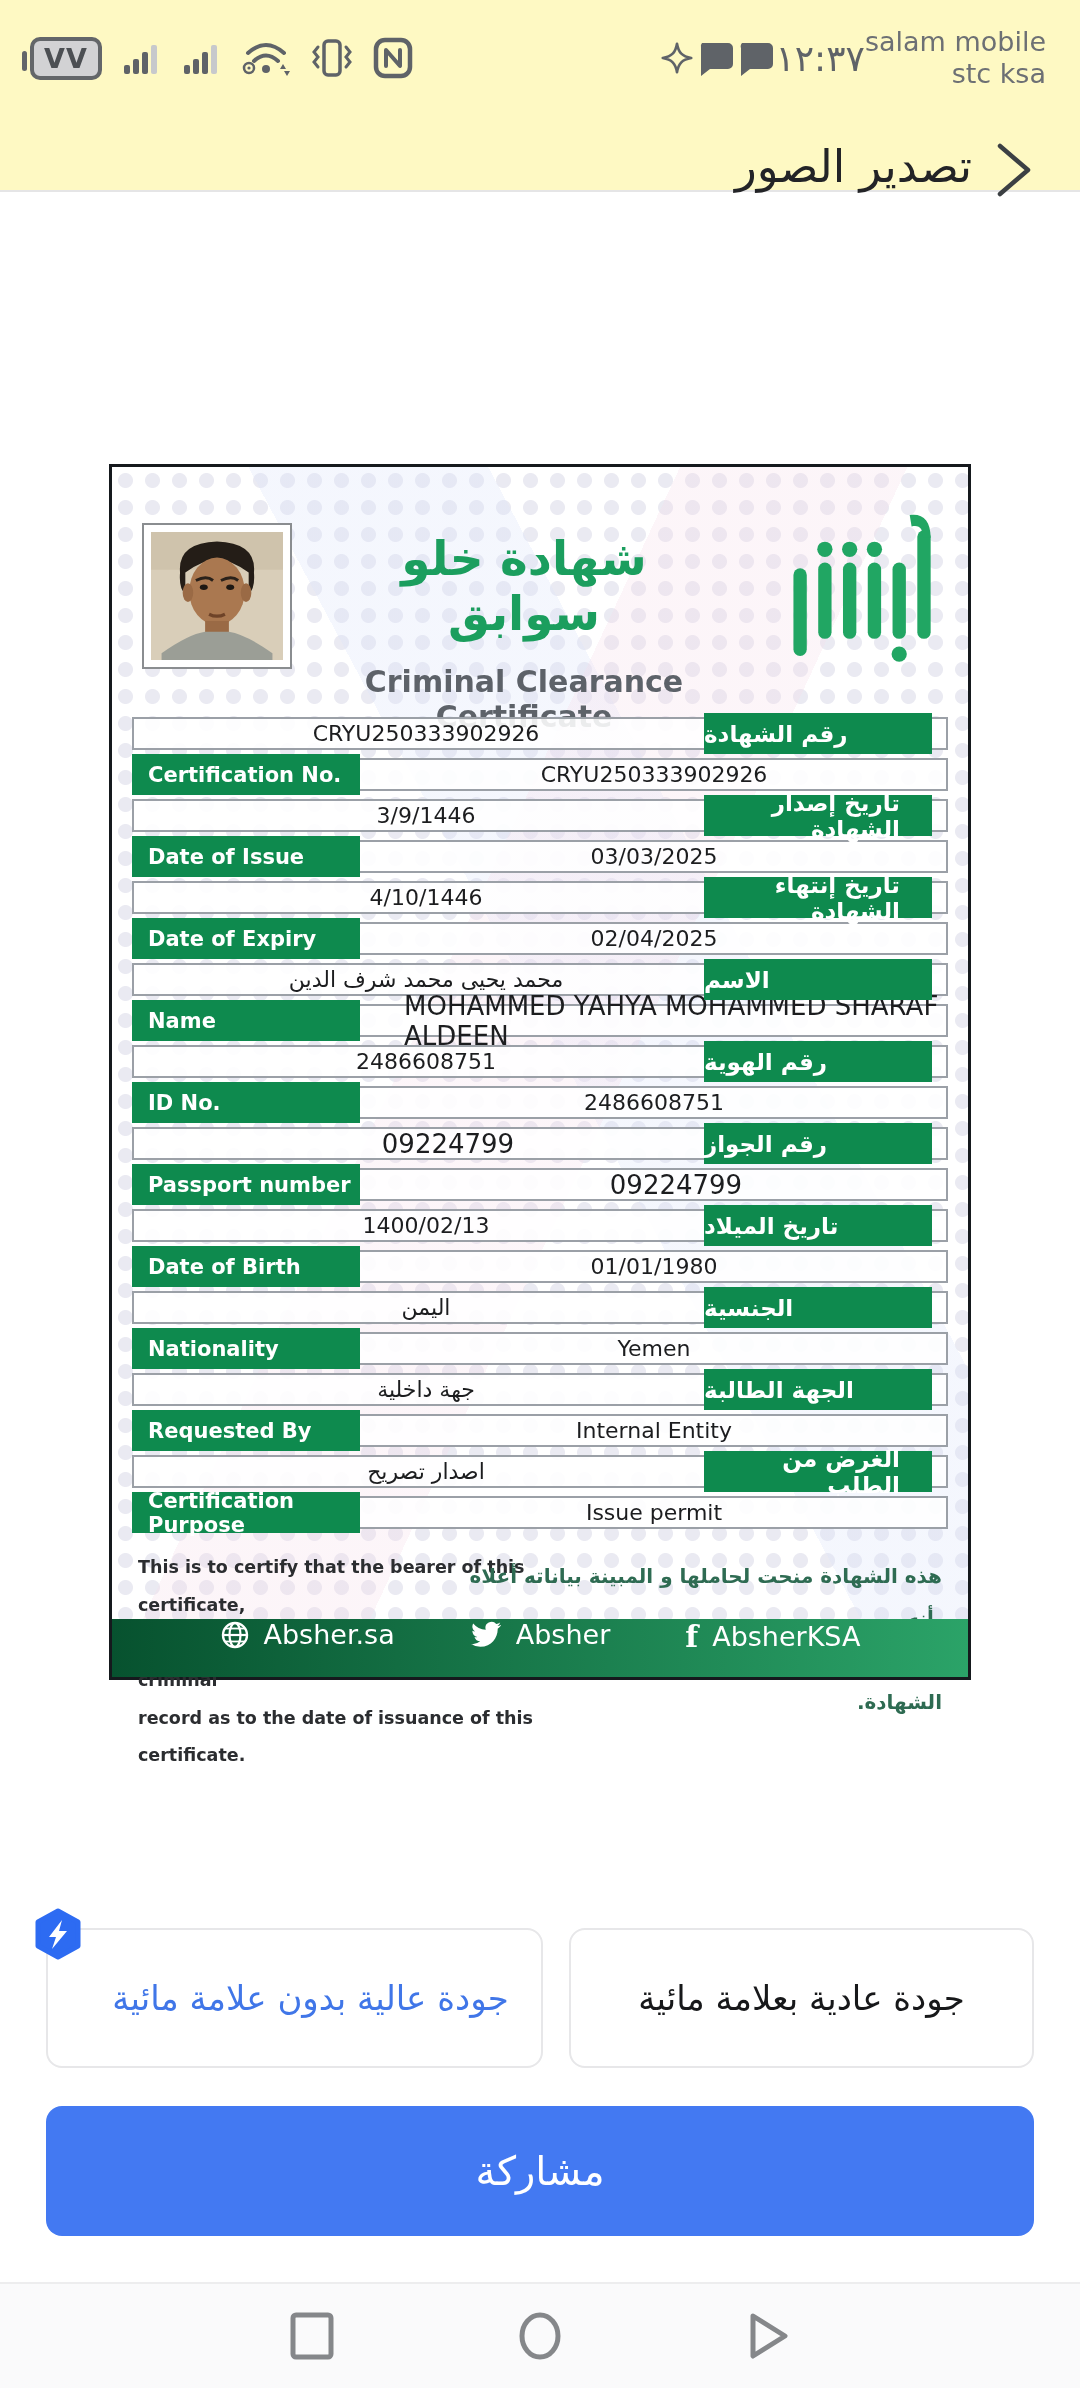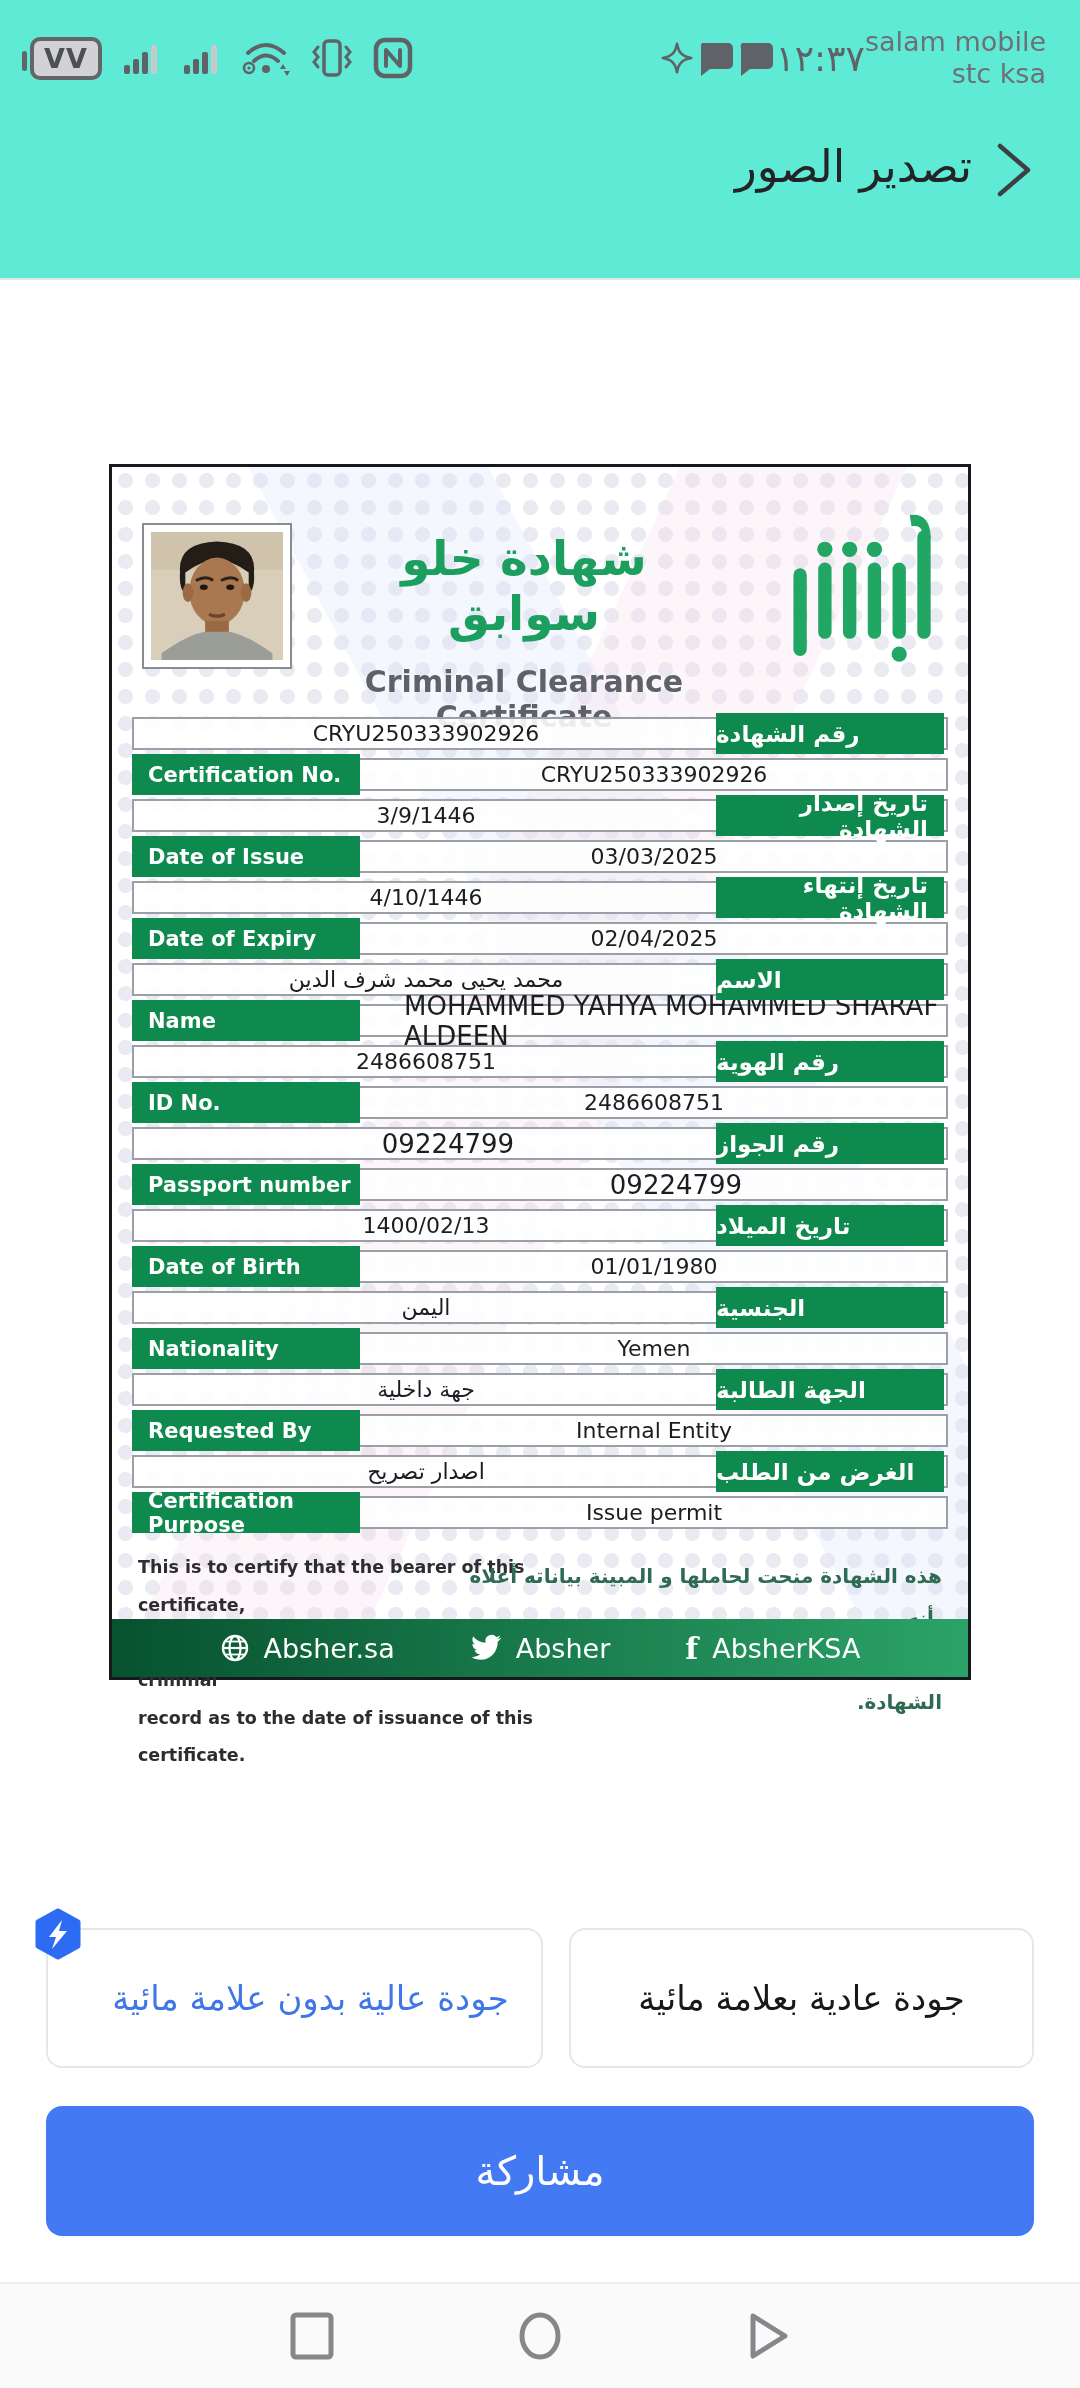--- a/index.html
+++ b/index.html
@@ -1,19 +1,19 @@
 <!DOCTYPE html>
 <html lang="ar"><head>
 <meta charset="utf-8">
 <style>
   html,body{margin:0;padding:0;background:#e9e9e9;}
   .page{position:relative;width:1080px;height:2388px;margin:0 auto;background:#fff;overflow:hidden;
         font-family:"DejaVu Sans","Liberation Sans",sans-serif;}
   
-  .topbar{position:absolute;top:0;left:0;right:0;height:280px;background:#5eead4;border-bottom:2px solid #e5e5e6;box-sizing:border-box;}
+  .topbar{position:absolute;top:0;left:0;right:0;height:192px;background:#fef9c3;border-bottom:2px solid #e5e5e6;box-sizing:border-box;}
   .status-row{position:absolute;top:22px;left:30px;right:34px;height:72px;display:flex;align-items:center;color:#5f6368;}
   .sicons{display:flex;align-items:center;gap:18px;}
   .vowifi{position:relative;border:4px solid #636669;border-radius:10px;background:#d2d2d4;color:#4c4f53;
           font-weight:bold;font-size:27px;padding:2px 10px;letter-spacing:1px;}
   .vowifi::before{content:"";position:absolute;left:-12px;top:10px;width:5px;height:20px;background:#636669;border-radius:3px;}
   .status-right{margin-left:auto;display:flex;align-items:center;}
   .time{font-size:36px;color:#5f6368;direction:ltr;}
   .carrier{text-align:right;color:#6d7074;font-size:27px;line-height:1.2;}
   
   .header-row{position:absolute;top:118px;left:8px;right:0;height:112px;}
@@ -35,35 +35,35 @@
   .cert-title-ar{font-size:47px;font-weight:bold;color:#1b9e5e;}
   .cert-title-en{font-size:30px;font-weight:bold;color:#5d6269;margin-top:23px;}
   .absher-logo{position:absolute;right:24px;top:42px;width:162px;height:172px;}
   
   .rows{position:absolute;left:20px;right:20px;top:246px;}
   .row{position:relative;height:41px;}
   .row-box{position:absolute;left:0;right:0;top:4px;bottom:4px;background:rgba(255,255,255,.88);
            border:2px solid #9ba0a7;box-sizing:border-box;}
   .row-label{position:absolute;top:0;bottom:0;width:228px;background:#0e8a4e;color:#fff;display:flex;align-items:center;
              font-weight:bold;box-sizing:border-box;z-index:2;}
-  .row-ar .row-label{right:4px;justify-content:flex-end;padding-right:16px;font-size:23px;direction:rtl;}
+  .row-ar .row-label{right:16px;justify-content:flex-end;padding-right:32px;font-size:23px;direction:rtl;}
   .row-en .row-label{left:0;justify-content:flex-start;padding-left:16px;font-size:21px;}
   .row-value{position:absolute;top:4px;bottom:4px;display:flex;align-items:center;justify-content:center;
              font-size:22px;color:#1c1d1f;z-index:1;}
   .row-ar .row-value{left:0;right:228px;}
   .row-en .row-value{left:228px;right:0;}
   .val-lg .row-value{font-size:26px;padding-left:44px;}
   
   .notes{position:absolute;left:26px;right:26px;top:1076px;height:130px;}
   .note-en{position:absolute;left:0;top:6px;width:470px;color:#2b2d30;font-weight:bold;font-size:17.5px;line-height:2.15;}
   .note-ar{position:absolute;right:0;top:12px;width:500px;color:#2e6b52;font-weight:bold;font-size:20px;
            line-height:2.1;text-align:right;direction:rtl;}
   
   .cert-footer{position:absolute;left:0;right:0;bottom:0;height:58px;
-      background:linear-gradient(90deg,#07522f,#2ba368);display:flex;align-items:center;justify-content:space-around;
+      background:linear-gradient(90deg,#07522f,#2ba368);display:flex;align-items:flex-start;justify-content:space-around;
       padding:0 70px;color:#fff;}
   .social{display:flex;align-items:center;gap:14px;font-size:27px;color:#fff;}
   .fb-glyph{font-weight:bold;font-size:30px;font-family:"DejaVu Serif","Liberation Serif",serif;}
   
   .options{position:absolute;left:46px;right:46px;top:1928px;height:140px;display:flex;gap:26px;}
   .option-card{position:relative;flex:1;background:#fff;border:2px solid #e7e7e9;border-radius:16px;
                display:flex;align-items:center;justify-content:center;font-size:34px;cursor:pointer;box-sizing:border-box;direction:rtl;}
   .option-high{color:#4076e8;padding-left:32px;}
   .option-normal{color:#17181a;}
   .badge{position:absolute;left:-14px;top:-22px;width:48px;height:52px;}

